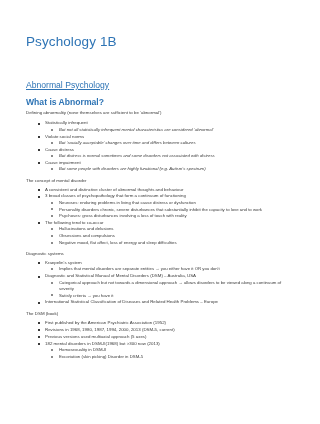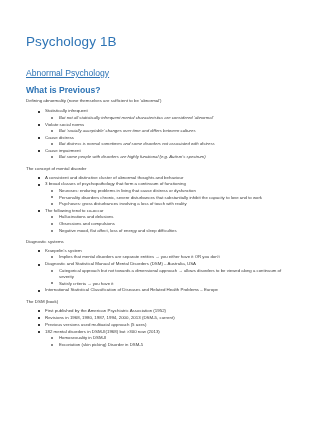--- a/index.html
+++ b/index.html
@@ -20,21 +20,21 @@
     height: 424px;
     background: #ffffff;
     box-sizing: border-box;
     padding: 34px 14px 10px 26px;
   }
   .doc-title {
     font-size: 13.5px;
     font-weight: normal;
     color: #2e74b5;
     letter-spacing: 0.1px;
-    margin: 0 0 6px 0;
+    margin: 0 0 18px 0;
     line-height: 1.18;
   }
   .doc-subtitle {
     font-size: 8.6px;
     color: #2e74b5;
     text-decoration: underline;
     margin: 12px 0 7px 0;
     line-height: 1.2;
     display: inline-block;
   }
@@ -106,21 +106,21 @@
   .italic { font-style: italic; }
 </style>
 </head>
 <body>
 
 <div class="page">
 
   <h1 class="doc-title">Psychology 1B</h1>
   <div><a class="doc-subtitle" href="#">Abnormal Psychology</a></div>
 
-  <h2 class="h2">What is Previous?</h2>
+  <h2 class="h2">What is Abnormal?</h2>
   <p class="para">Defining abnormality (none themselves are sufficient to be 'abnormal')</p>
 
   <ul class="lvl1">
     <li class="b1">
       <span>Statistically infrequent</span>
       <ul class="lvl2">
         <li class="b2"><span class="italic">But not all statistically infrequent mental characteristics are considered 'abnormal'</span></li>
       </ul>
     </li>
     <li class="b1">

